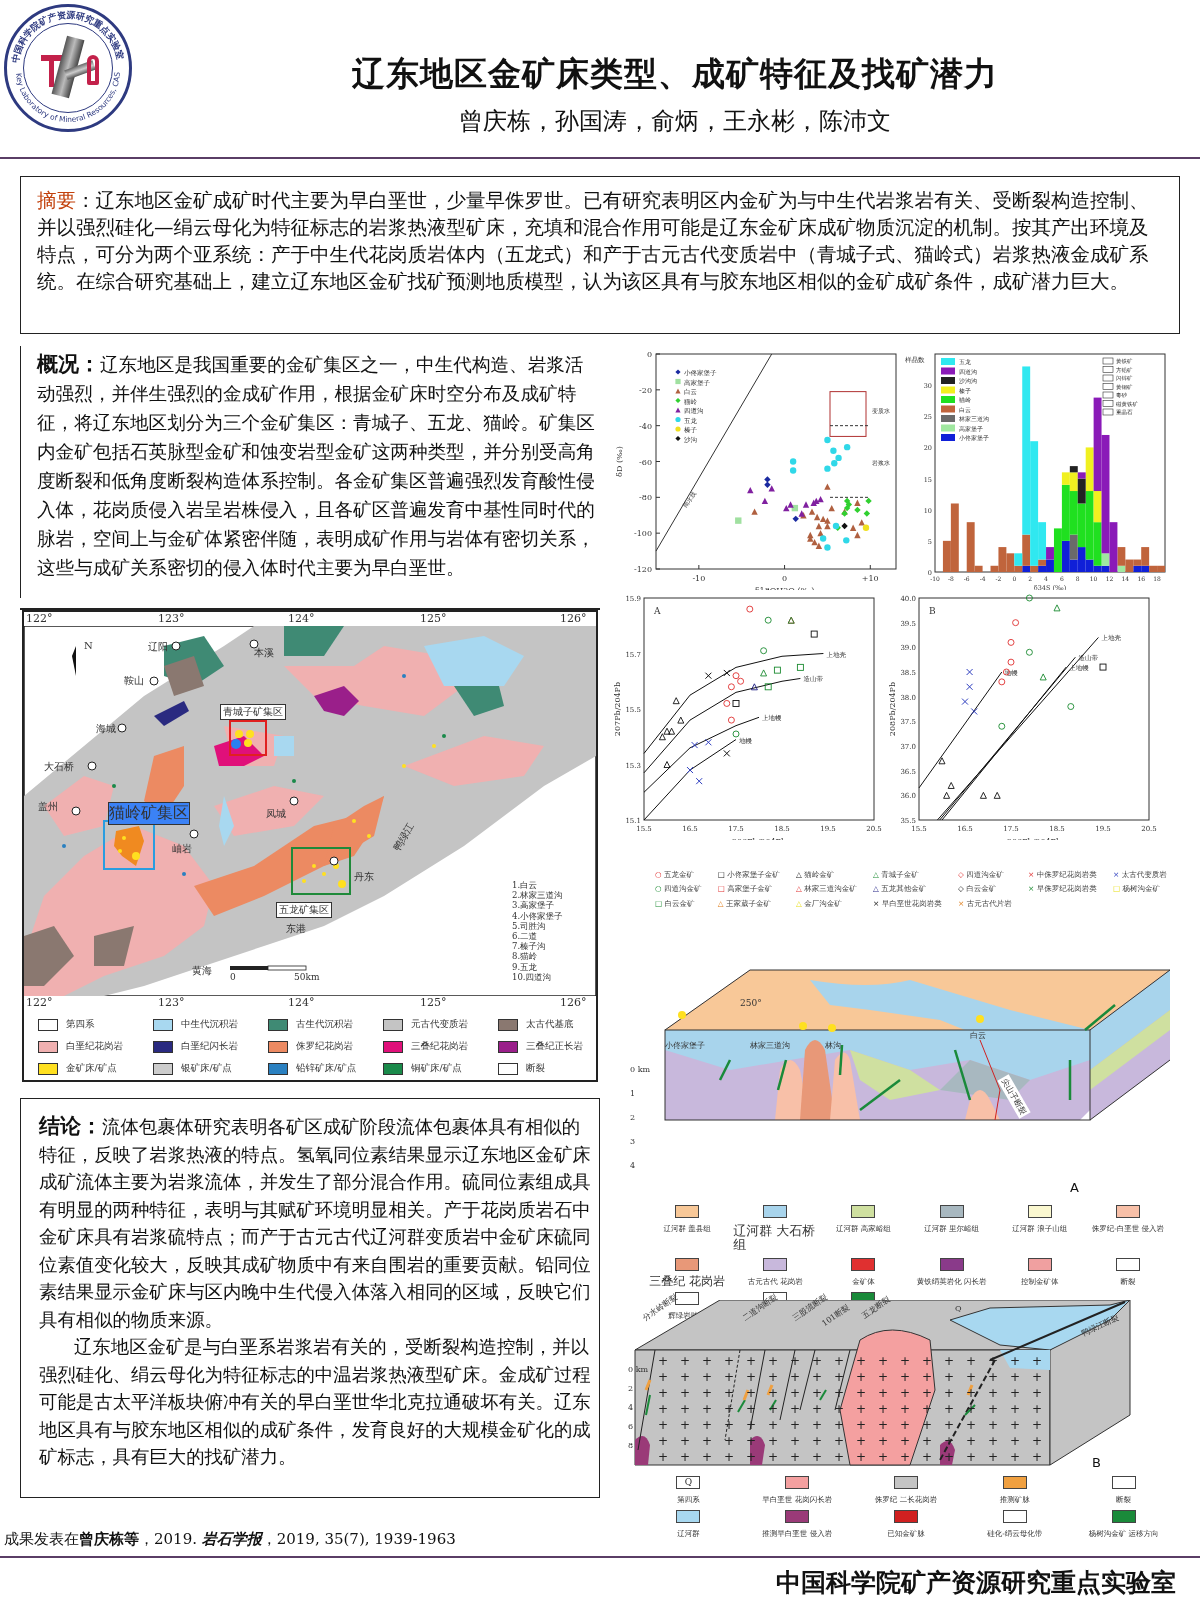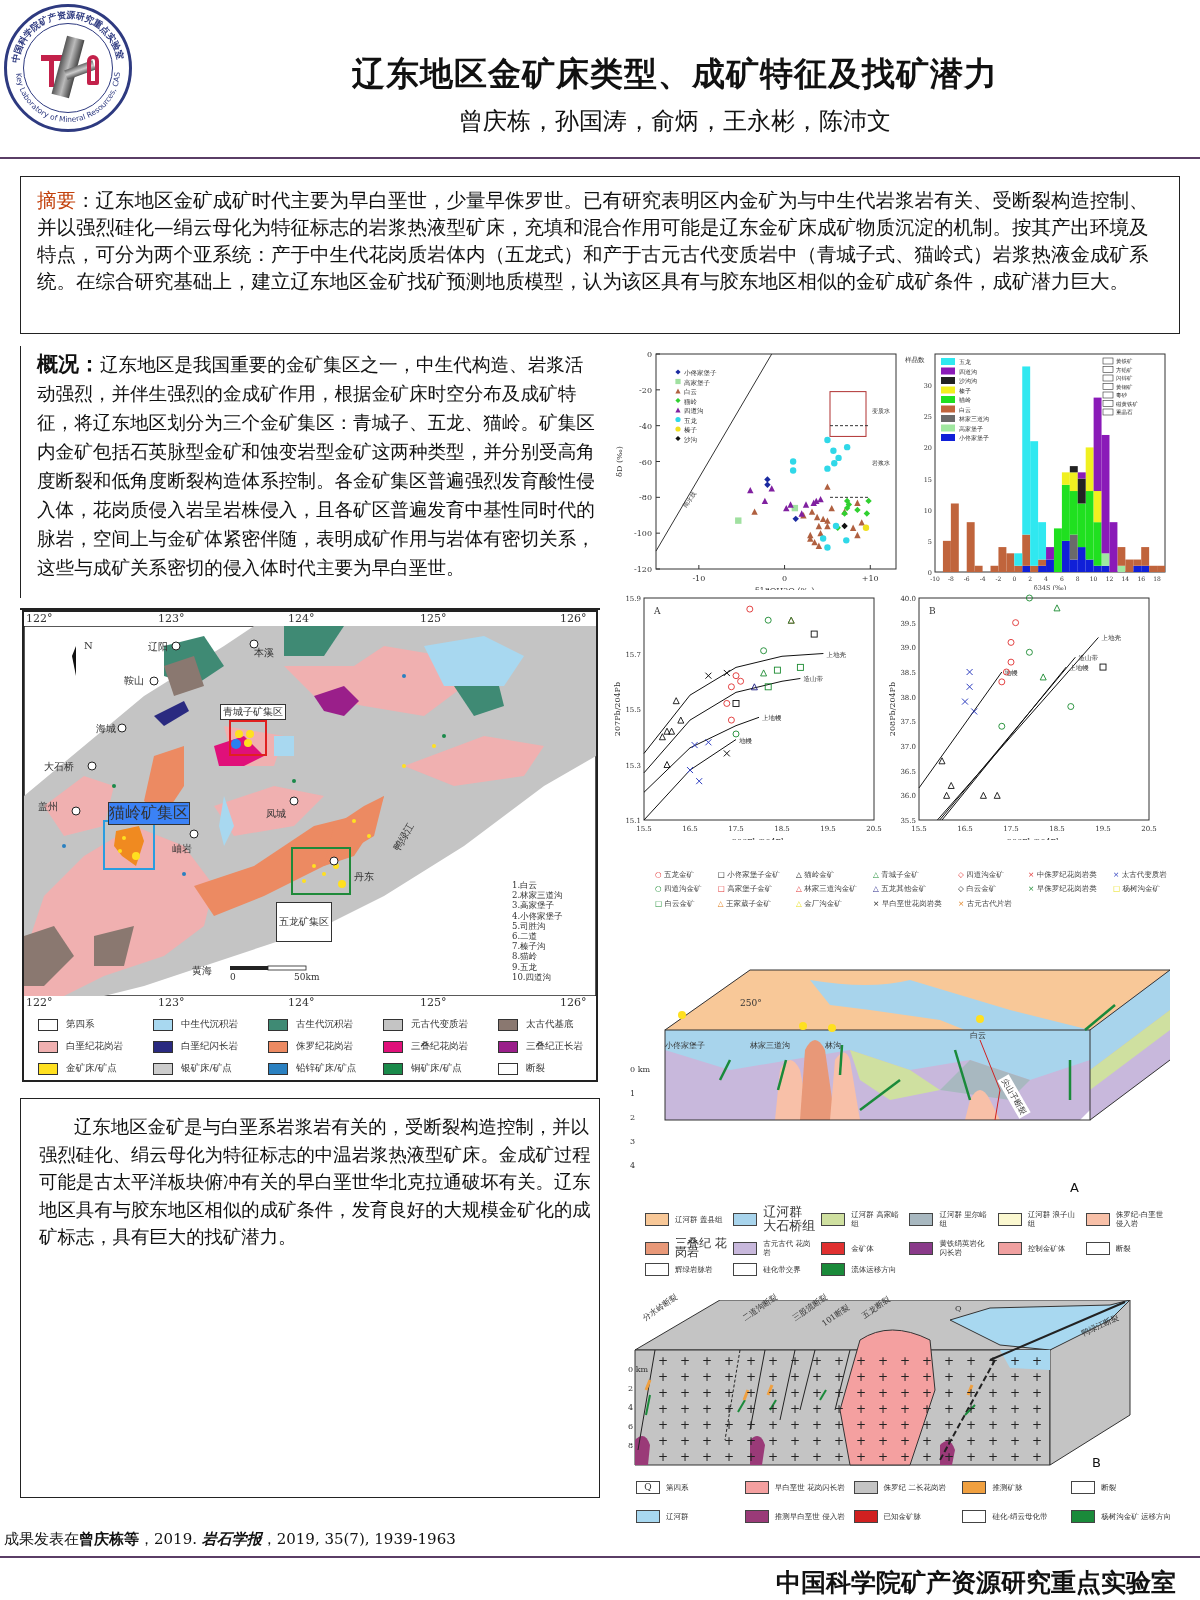--- a/index.html
+++ b/index.html
@@ -29,21 +29,21 @@
   #citation .bi { font-family: "DejaVu Sans", sans-serif; font-weight: bold; font-style: italic; }
   #footer { right: 24px; top: 1566px; font-family: "DejaVu Sans", sans-serif; font-weight: bold; font-size: 25px; }
   
   #map-frame { left: 22px; top: 610px; width: 576px; height: 472px; border: 2px solid #222; background:#fff; }
   #map-svg { position:absolute; left:0; top:0; }
   .deg { position:absolute; font-size:11px; color:#333; }
   .map-leg { position:absolute; font-size:9.5px; color:#333; display:flex; align-items:center; gap:8px; }
   .map-leg .sw { width:20px; height:12px; border:1px solid #333; flex:none; }
   
   .fig-text { font-family:"DejaVu Serif",serif; font-size:8px; color:#333; }
-  .leg-row { position:absolute; display:flex; align-items:center; gap:6px; font-size:9px; color:#333; }
+  .leg-row { position:absolute; display:flex; align-items:center; gap:6px; font-size:9px; color:#333;flex-direction:column; }
   .leg-row .sw { width:24px; height:13px; border:1px solid #444; flex:none; }
 </style>
 </head>
 <body>
 
 <div id="logo" class="abs">
   <div class="inner"></div>
   <div class="hammer"></div>
   <div class="hammer-h"></div>
   <div class="crystal"></div>
@@ -163,21 +163,21 @@
   <div class="deg" style="left:20px;top:148px;font-size:10px">大石桥</div>
   <div class="deg" style="left:14px;top:188px;font-size:10px">盖州</div>
   <div class="deg" style="left:242px;top:195px;font-size:10px">凤城</div>
   <div class="deg" style="left:148px;top:230px;font-size:10px">岫岩</div>
   <div class="deg" style="left:330px;top:258px;font-size:10px">丹东</div>
   <div class="deg" style="left:262px;top:310px;font-size:10px">东港</div>
   <div class="deg" style="left:168px;top:352px;font-size:10px">黄海</div>
   <div class="deg" style="left:365px;top:218px;font-size:10px;transform:rotate(-60deg)">鸭绿江</div>
   <div class="deg" style="left:196px;top:92px;font-size:10px;background:#fff;border:1px solid #333;padding:0 2px">青城子矿集区</div>
   <div class="deg" style="left:84px;top:190px;font-size:16px;background:#3b82f6;border:1px solid #333;padding:0 0">猫岭矿集区</div>
-  <div class="deg" style="left:252px;top:290px;font-size:10px;background:#fff;border:1px solid #333;padding:12px 2px">五龙矿集区</div>
+  <div class="deg" style="left:252px;top:290px;font-size:10px;background:#fff;border:1px solid #333;padding:0 2px">五龙矿集区</div>
   <div class="deg" style="left:206px;top:360px;font-size:9px">0</div>
   <div class="deg" style="left:270px;top:360px;font-size:9px">50km</div>
   <div class="abs" style="left:488px;top:268px;font-size:8.5px;line-height:10.2px;color:#333">
     <div>1.白云</div>
     <div>2.林家三道沟</div>
     <div>3.高家堡子</div>
     <div>4.小佟家堡子</div>
     <div>5.司胜沟</div>
     <div>6.二道</div>
     <div>7.榛子沟</div>
@@ -954,20 +954,21 @@
       <span class="sw" style="background: rgb(255, 255, 255);"></span>
       <span style="font-size: 7.5px; line-height: 9px;">硅化-绢云母化带</span>
     </div>
     <div class="leg-row" style="position: static;">
       <span class="sw" style="background: rgb(26, 138, 58);"></span>
       <span style="font-size: 7.5px; line-height: 9px;">杨树沟金矿 运移方向</span>
     </div>
   </div>
 
 <div id="conclusion" class="abs box">
+  <p><span class="sec-label">结论：</span><span>流体包裹体研究表明各矿区成矿阶段流体包裹体具有相似的特征，反映了岩浆热液的特点。氢氧同位素结果显示辽东地区金矿床成矿流体主要为岩浆流体，并发生了部分混合作用。硫同位素组成具有明显的两种特征，表明与其赋矿环境明显相关。产于花岗质岩石中金矿床具有岩浆硫特点；而产于古元古代辽河群变质岩中金矿床硫同位素值变化较大，反映其成矿物质中有来自围岩的重要贡献。铅同位素结果显示金矿床与区内晚中生代侵入体落入相同的区域，反映它们具有相似的物质来源。</span></p>
   <p class="indent">辽东地区金矿是与白垩系岩浆岩有关的，受断裂构造控制，并以强烈硅化、绢云母化为特征标志的中温岩浆热液型矿床。金成矿过程可能是古太平洋板块俯冲有关的早白垩世华北克拉通破坏有关。辽东地区具有与胶东地区相似的成矿条件，发育良好的大规模金矿化的成矿标志，具有巨大的找矿潜力。</p>
 </div>
 
 <div id="citation" class="abs">
   <span>成果发表在</span><span class="b">曾庆栋等</span><span>，2019. </span><span class="bi">岩石学报</span><span>，2019, 35(7), 1939-1963</span>
 </div>
 <div class="abs hr-purple" style="top:1556px"></div>
 <div id="footer" class="abs">中国科学院矿产资源研究重点实验室</div>
 
 </body></html>

